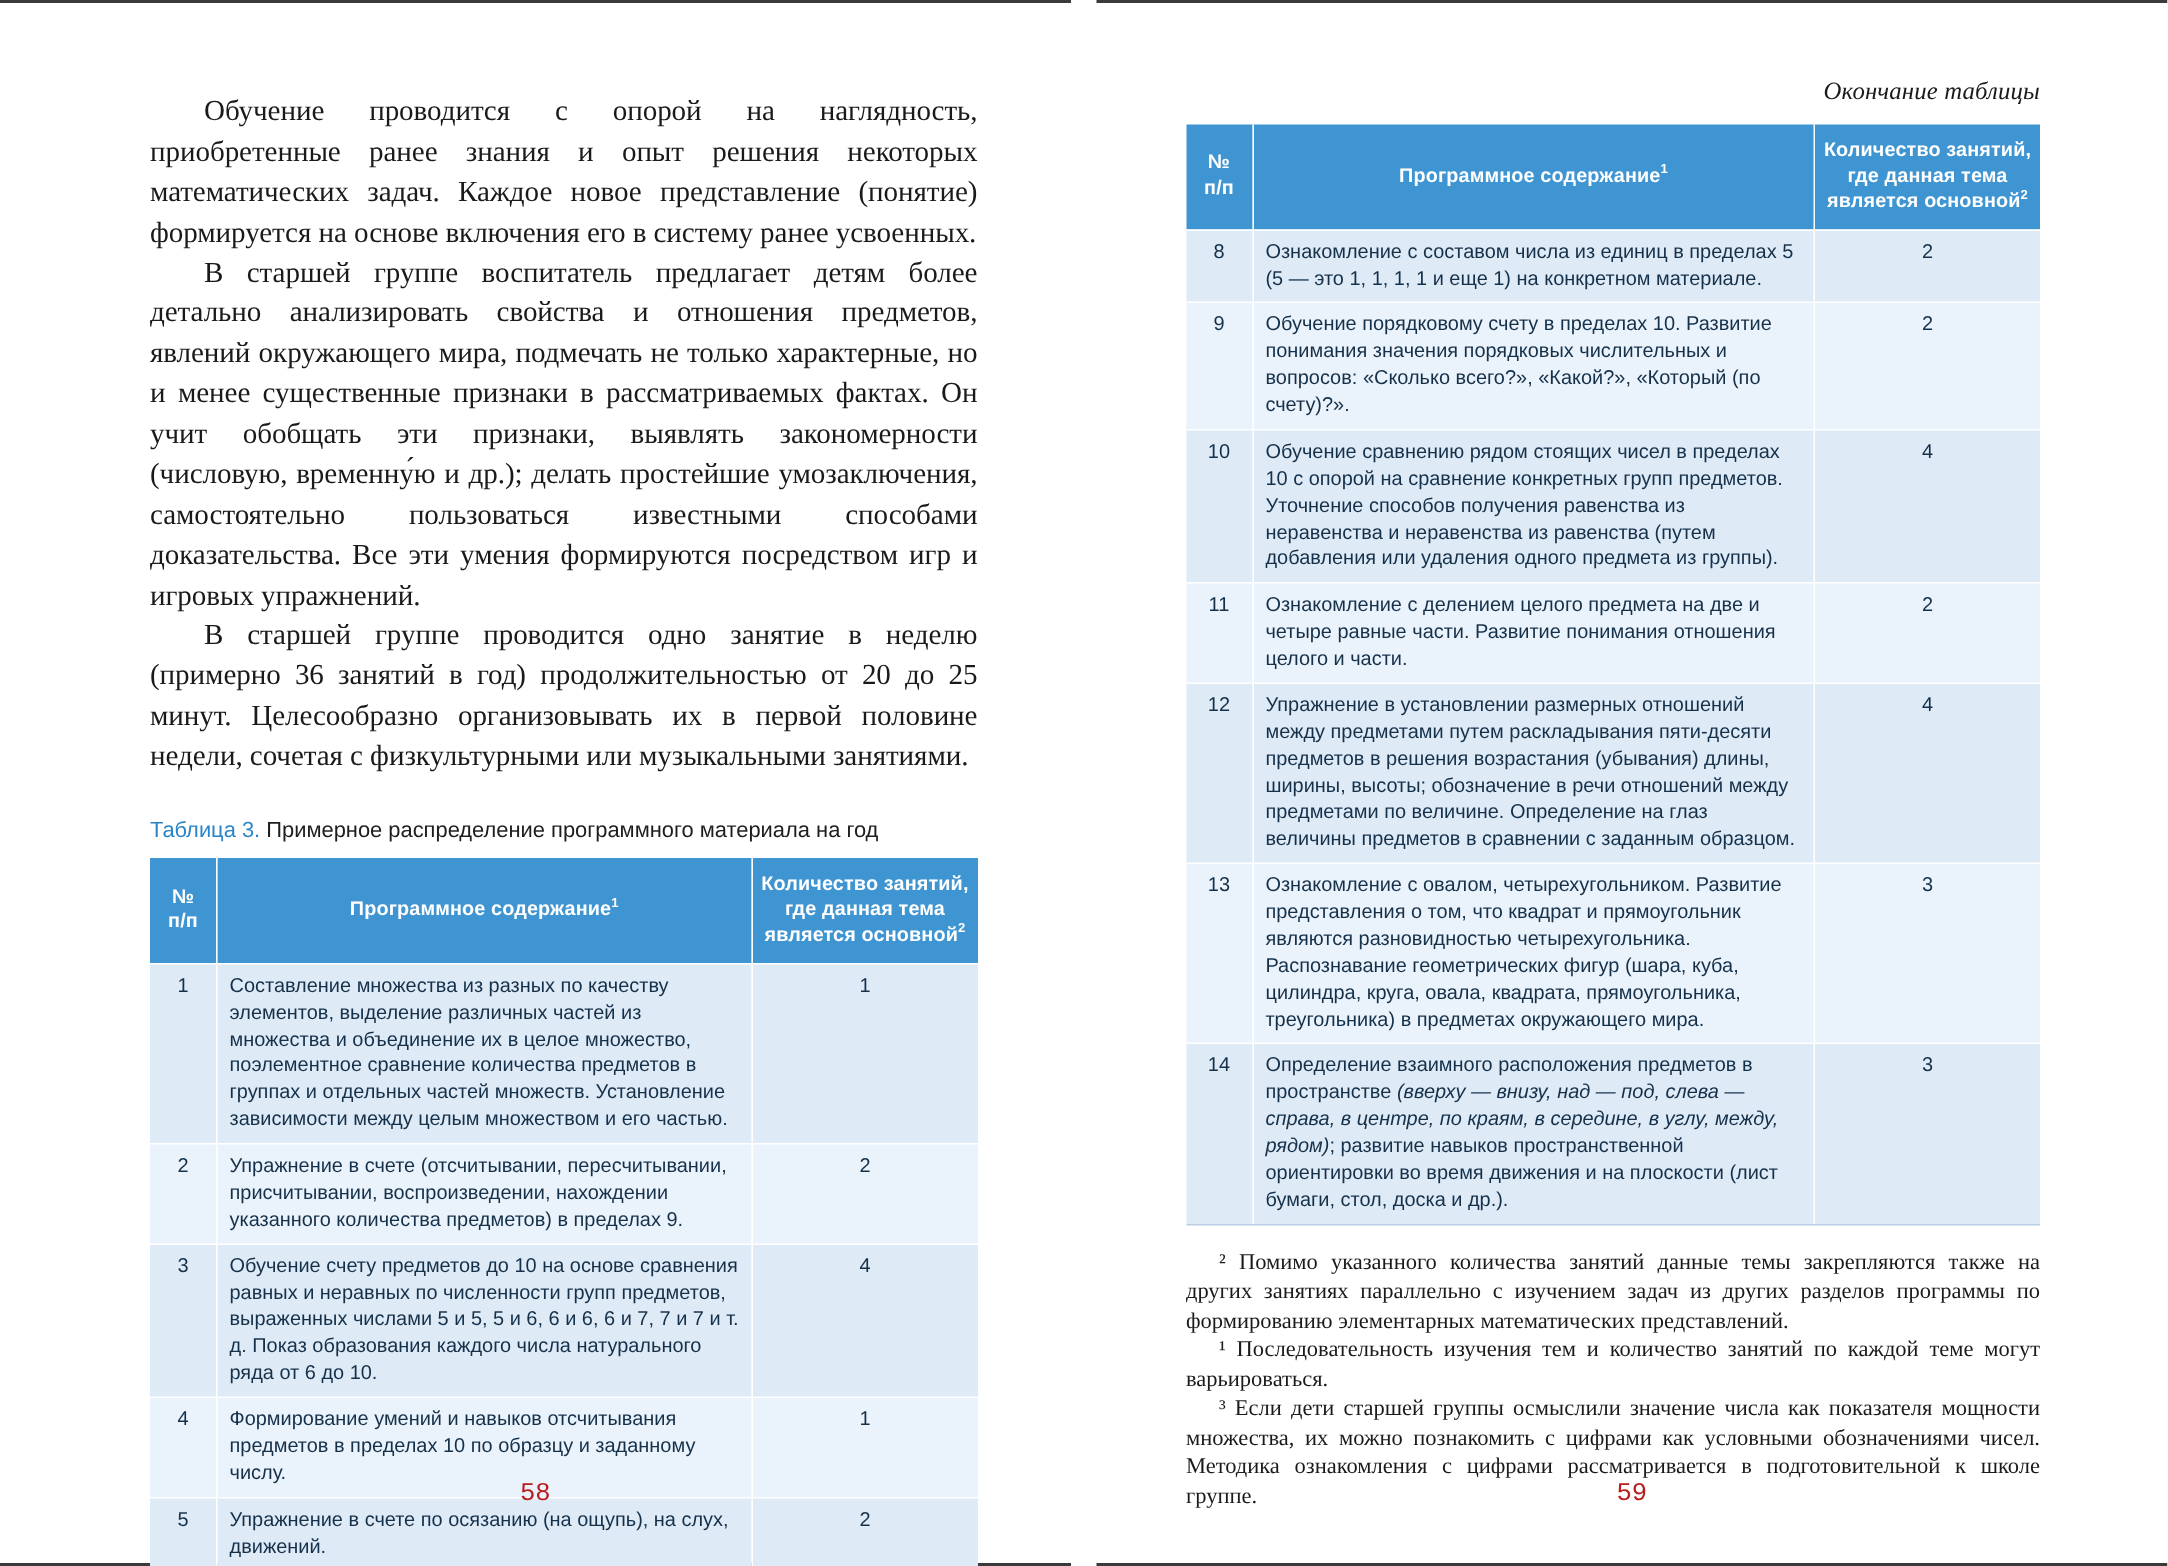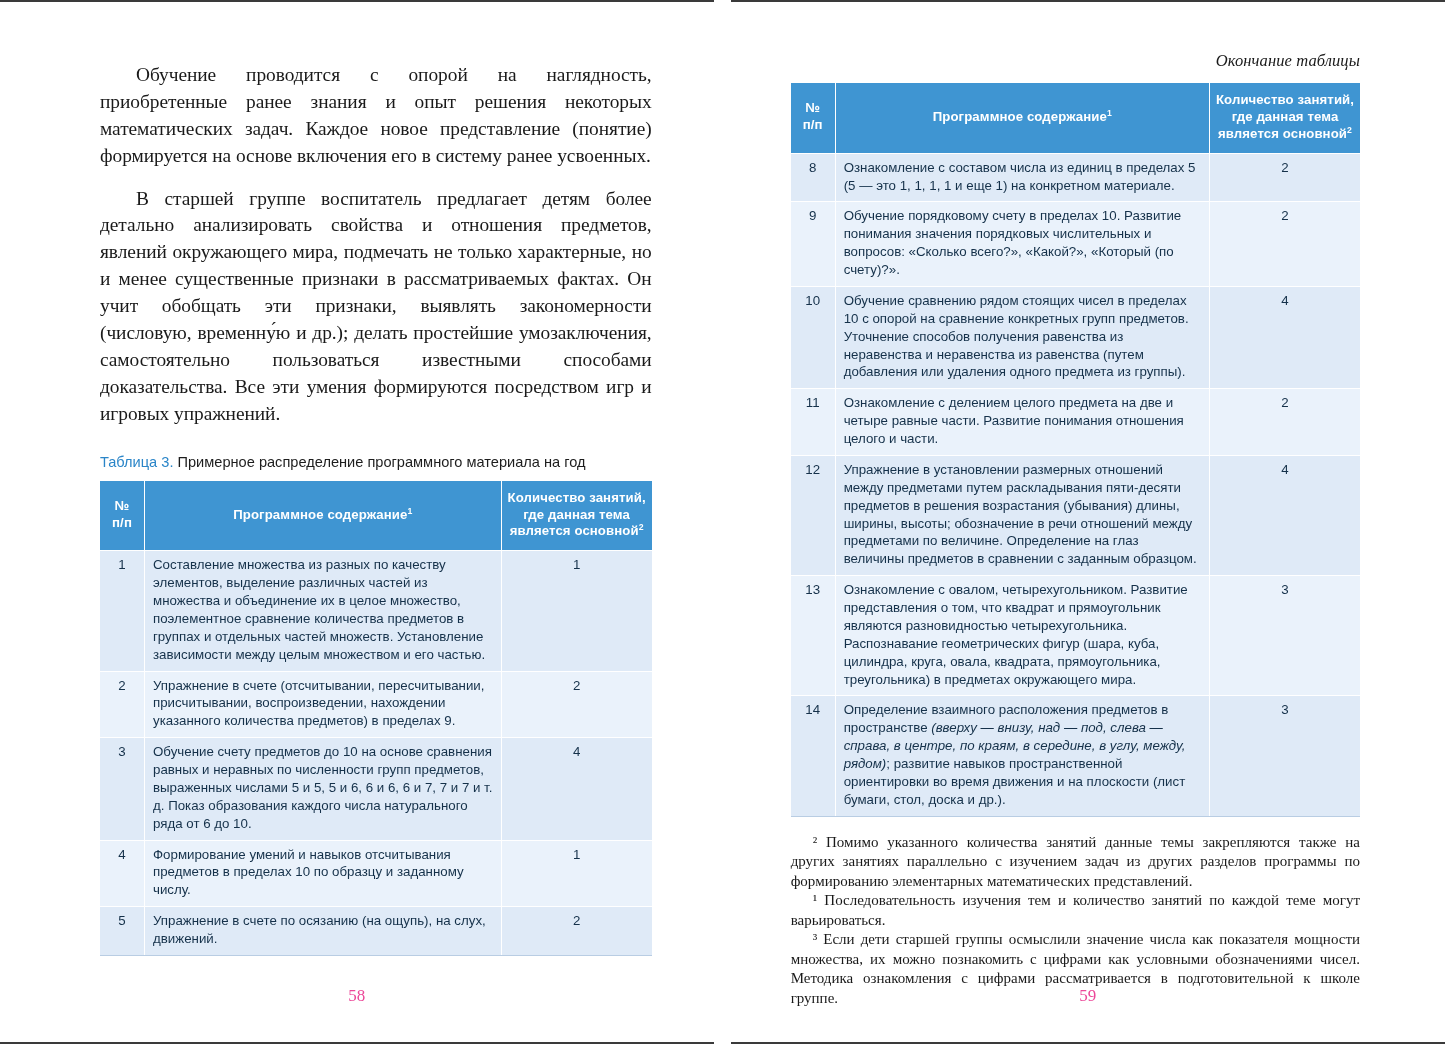--- a/index.html
+++ b/index.html
@@ -47,21 +47,21 @@
   p.prose {
     margin: 0;
     font-family: "Liberation Serif", serif;
     font-size: 19.4px;
     line-height: 1.385;
     text-align: justify;
     text-indent: 36px;
     hyphens: manual;
     letter-spacing: -0.05px;
   }
-  p.prose + p.prose { margin-top: 16px; }
+  p.prose + p.prose { margin-top: 0; }
 
   
   .table-caption {
     margin-top: 26px;
     margin-bottom: 9px;
     font-family: "Liberation Sans", sans-serif;
     font-size: 14.6px;
     line-height: 1.25;
     color: #1d1d1d;
   }
@@ -146,41 +146,42 @@
     line-height: 1.3;
     text-align: justify;
     color: #1a1a1a;
   }
   .footnotes p { margin: 0; text-indent: 22px; }
 
   
   .folio {
     position: absolute;
     bottom: 38px;
-    font-family: Liberation Serif, serif;
+    font-family: Liberation Mono, monospace;
     font-size: 17px;
-    color: #ec4899;
+    color: #b91c1c;
     width: 100%;
     left: 0;
     text-align: center;
   }
   .folio-left  { padding-right: 38px; }
   .folio-right { padding-right: 25px; }
 </style>
 </head>
 <body>
 
 <div class="spread">
 
   <div class="page page-left">
     <div class="top-rule"></div>
     <div class="bottom-rule"></div>
 
     <p class="prose">Обучение проводится с опорой на наглядность, приобретенные ранее знания и опыт решения некоторых математических задач. Каждое новое представление (понятие) формируется на основе включения его в систему ранее усвоенных.</p>
     <p class="prose">В старшей группе воспитатель предлагает детям более детально анализировать свойства и отношения предметов, явлений окружающего мира, подмечать не только характерные, но и менее существенные признаки в рассматриваемых фактах. Он учит обобщать эти признаки, выявлять закономерности (числовую, временну́ю и др.); делать простейшие умозаключения, самостоятельно пользоваться известными способами доказательства. Все эти умения формируются посредством игр и игровых упражнений.</p>
+    <p class="prose">В старшей группе проводится одно занятие в неделю (примерно 36 занятий в год) продолжительностью от 20 до 25 минут. Целесообразно организовывать их в первой половине недели, сочетая с физкультурными или музыкальными занятиями.</p>
 
     <div class="table-caption">
       <span class="cap-label">Таблица 3.</span>
       <span>Примерное распределение программного материала на год</span>
     </div>
 
     <div class="tbl-wrap">
       <table class="prog">
         <thead>
           <tr>

